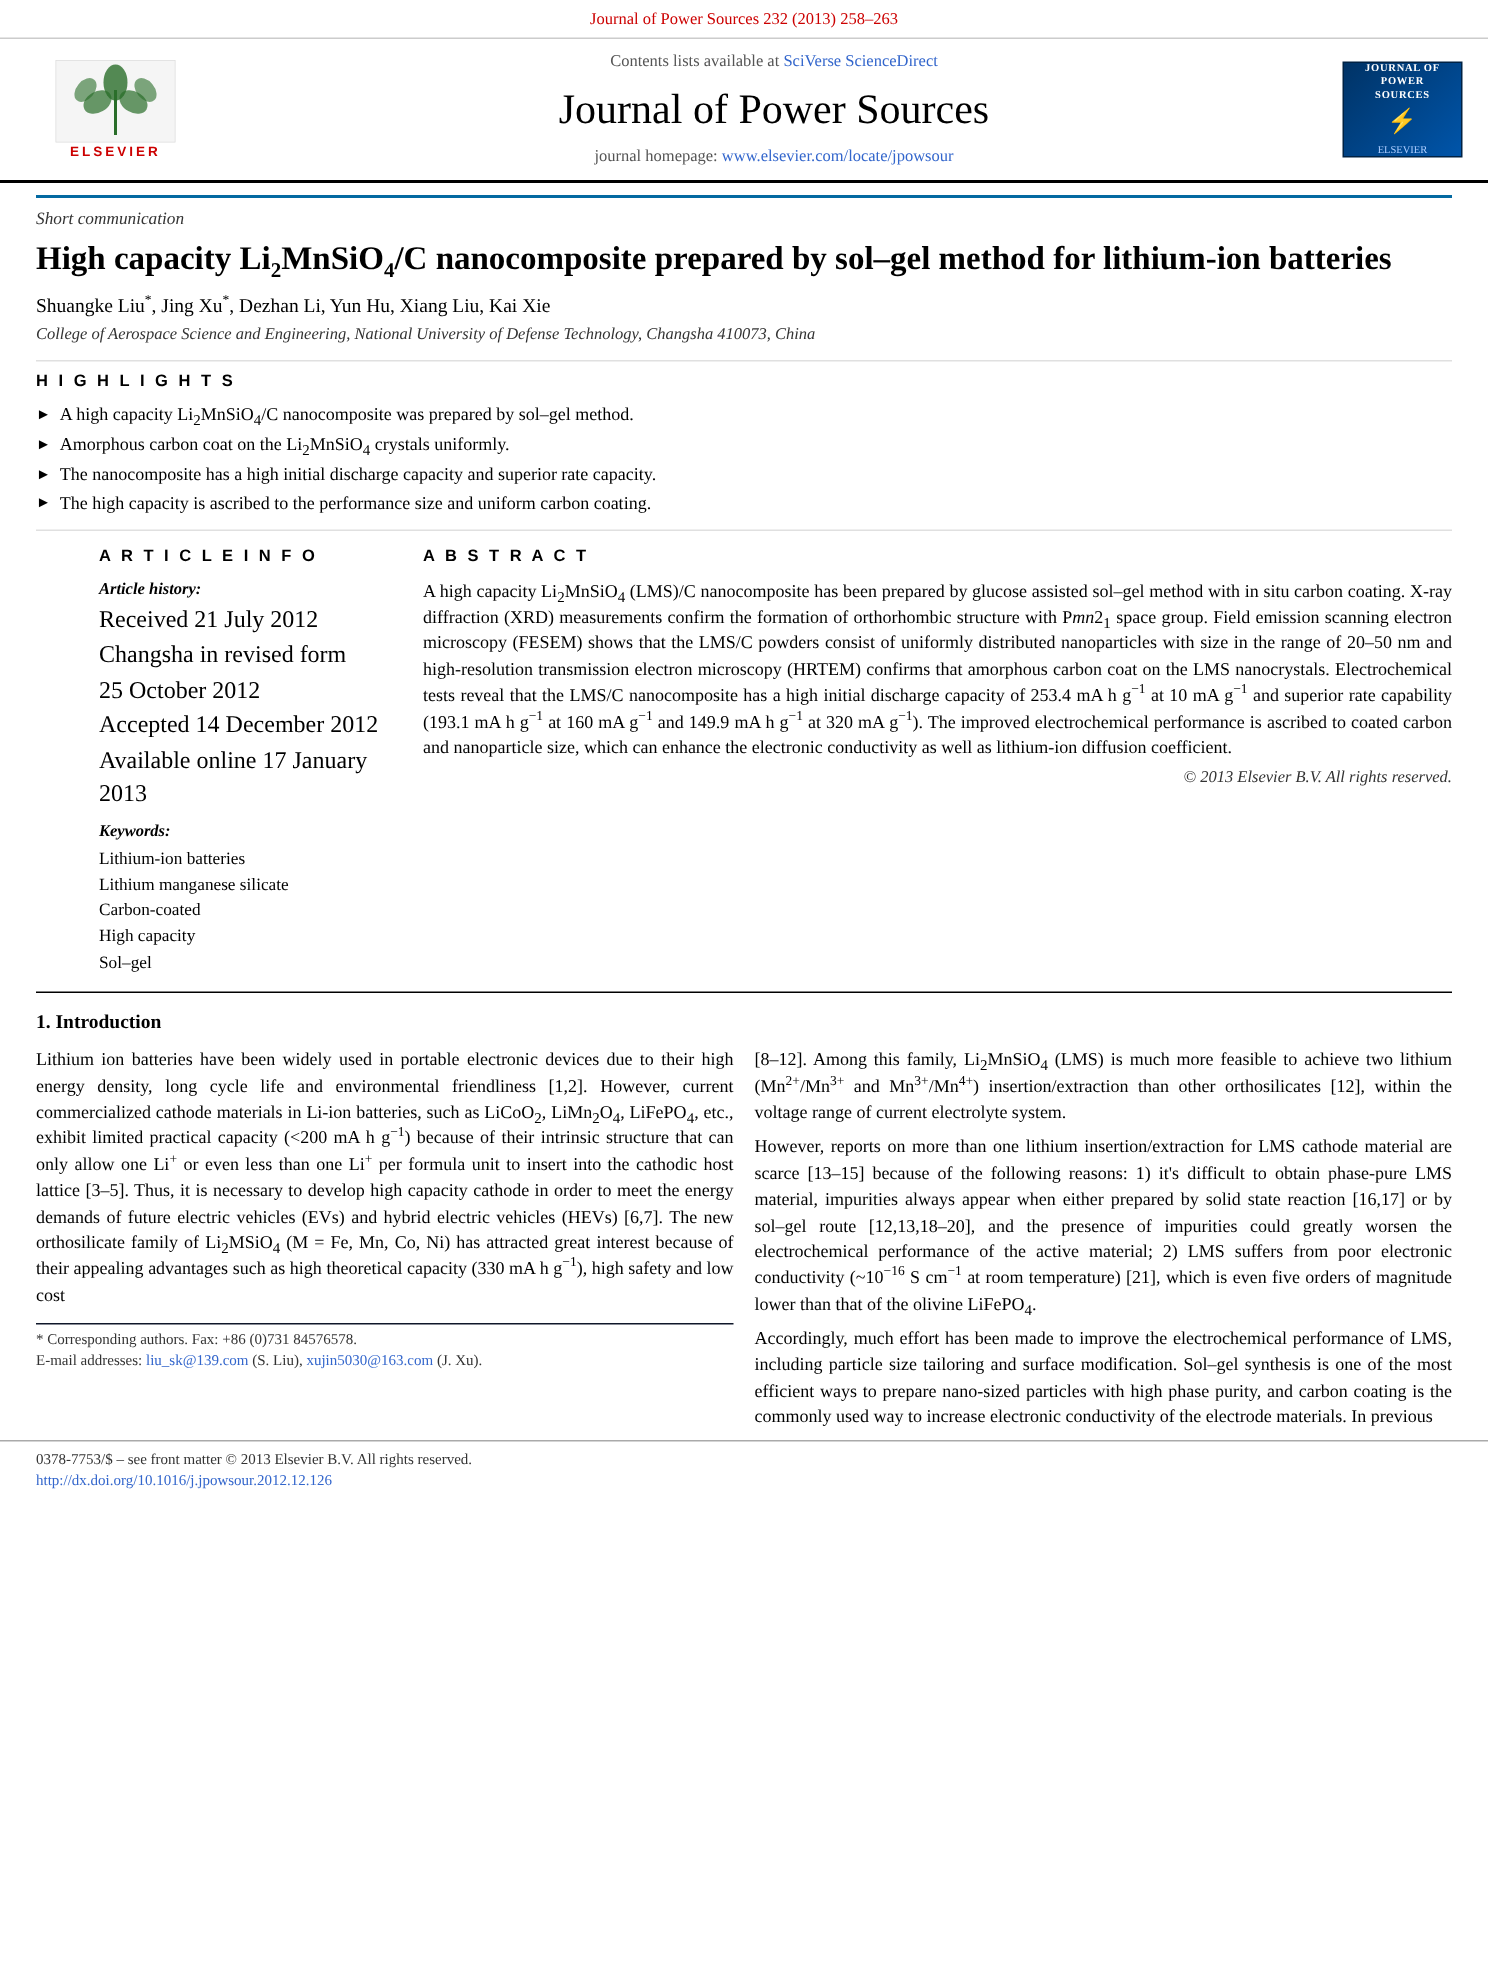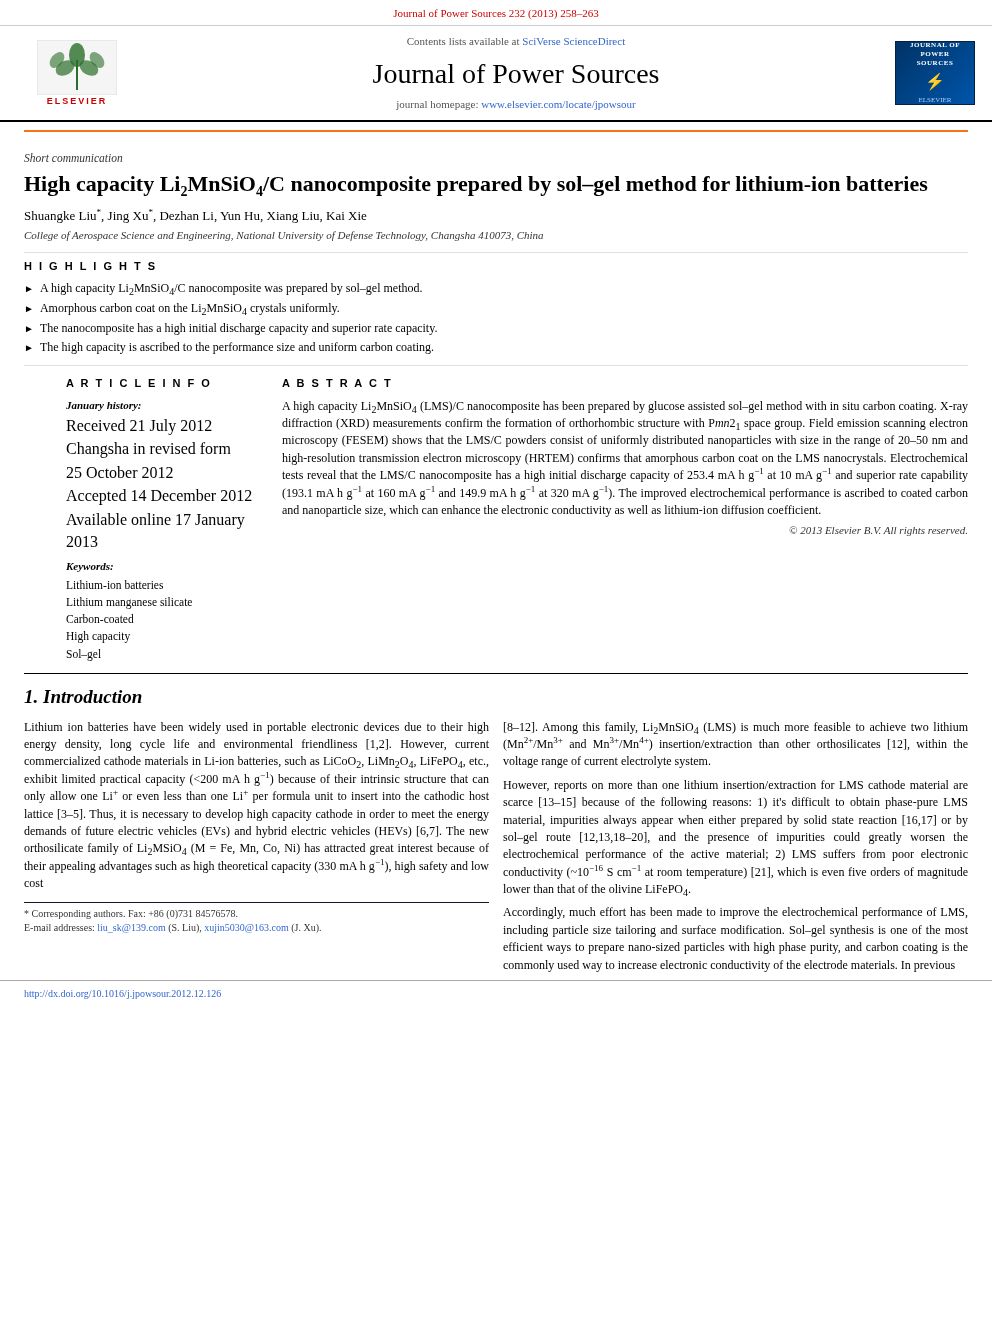--- a/index.html
+++ b/index.html
@@ -82,22 +82,22 @@
       line-height: 1.3;
     }
     .main-content {
       padding: 8px 24px 0;
     }
     .short-comm-label {
       font-size: 11.5px;
       font-style: italic;
       color: #333;
       margin-bottom: 4px;
-      border-top: 2px solid #f97316;
-      padding-top: 18px;
+      border-top: 2px solid #0369a1;
+      padding-top: 6px;
     }
     .paper-title {
       font-size: 22px;
       font-weight: bold;
       color: #000;
       line-height: 1.3;
       margin-bottom: 8px;
     }
     .paper-title sub {
       font-size: 14px;
@@ -199,24 +199,23 @@
       gap: 14px;
       margin-top: 8px;
     }
     .body-col {
       flex: 1;
       font-size: 12px;
       line-height: 1.45;
       text-align: justify;
     }
     .section-title {
-      font-size: 19px;
+      font-size: 13px;
       font-weight: bold;
       margin-bottom: 6px;
-      font-style: italic;
     }
     .intro-text {
       font-size: 12px;
       line-height: 1.45;
       text-align: justify;
       margin-bottom: 6px;
     }
     .intro-text sup {
       font-size: 9px;
     }
@@ -331,21 +330,21 @@
       <span class="highlight-arrow">►</span>
       <span>The high capacity is ascribed to the performance size and uniform carbon coating.</span>
     </div>
   </div>
 
   <div class="two-col">
 
     <div class="article-info">
       <div class="info-label">A R T I C L E   I N F O</div>
       <div class="info-subsection">
-        <div class="info-subsection-title">January history:</div>
+        <div class="info-subsection-title">Article history:</div>
         <div class="info-date-item">Received 21 July 2012</div>
         <div class="info-date-item">Changsha in revised form</div>
         <div class="info-date-item">25 October 2012</div>
         <div class="info-date-item">Accepted 14 December 2012</div>
         <div class="info-date-item">Available online 17 January 2013</div>
       </div>
       <div class="info-keywords-title">Keywords:</div>
       <div class="keywords-list">
         <div>Lithium-ion batteries</div>
         <div>Lithium manganese silicate</div>
@@ -398,14 +397,15 @@
       </p>
       <p class="intro-text">
         Accordingly, much effort has been made to improve the electrochemical performance of LMS, including particle size tailoring and surface modification. Sol–gel synthesis is one of the most efficient ways to prepare nano-sized particles with high phase purity, and carbon coating is the commonly used way to increase electronic conductivity of the electrode materials. In previous
       </p>
     </div>
   </div>
 
 </div>
 
 <div class="bottom-bar">
+  <div>0378-7753/$ – see front matter © 2013 Elsevier B.V. All rights reserved.</div>
   <div style="color:#3366cc;">http://dx.doi.org/10.1016/j.jpowsour.2012.12.126</div>
 </div>
 
 </body></html>

